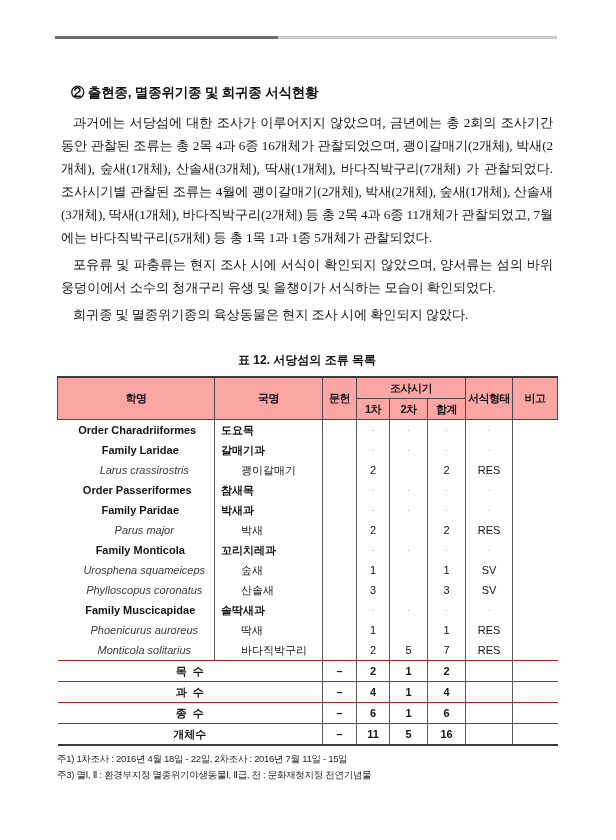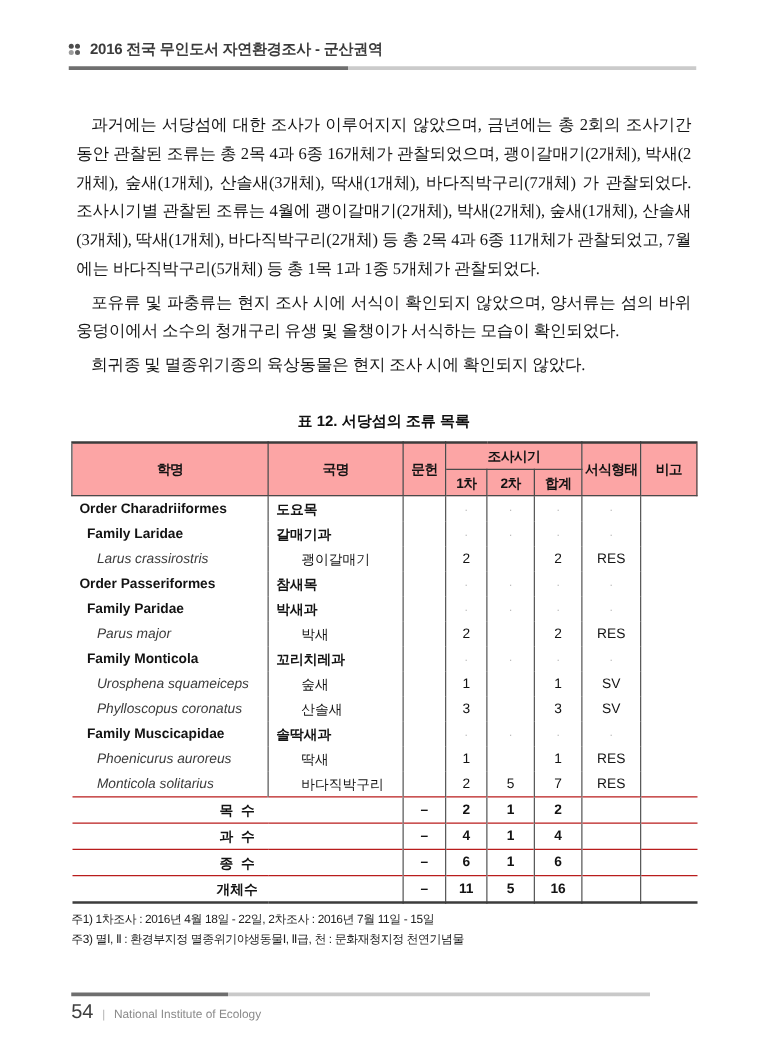--- a/index.html
+++ b/index.html
@@ -38,21 +38,21 @@
   
   .table-caption { margin:26px 0 7px 0; font-size:12px; font-weight:bold; color:#101010;text-align:center; }
   table.bird { border-collapse:collapse; table-layout:fixed; width:500px;
     font-size:11px; color:#131313;
     border-top:2px solid #3c3c3c; border-bottom:2px solid #3c3c3c; }
   table.bird th {
     background:#fca5a5; border:1px solid #4a4a4a; border-top:none;
     font-weight:bold; font-size:11px; height:20px; padding:0 1px; letter-spacing:-0.5px; }
   table.bird tbody td { height:20px; padding:0 3px; border-left:1px solid #5a5a5a; }
   table.bird tbody tr td:first-child { border-left:none; }
-  .sci { text-align:left;margin-left:32px; }
+  .sci { text-align:center;margin-left:32px; }
   .kor { text-align:left; }
   tr.order td.sci { padding-left:6px; font-weight:bold; }
   tr.family td.sci { padding-left:12px; font-weight:bold; }
   tr.species td.sci { padding-left:20px; font-style:italic; color:#3a3a3a; }
   tr.order td.kor, tr.family td.kor { padding-left:6px; font-weight:bold; }
   tr.species td.kor { padding-left:26px; }
   .num { text-align:center; }
   td.dot { color:#999; font-size:8px; }
   tr.summary td { border-top:1px solid #b91c1c; height:19px; font-weight:bold; }
   td.summary-label { text-align:center; white-space:pre; }
@@ -69,33 +69,25 @@
   .page-number { font-size:16px; color:#3f3f3f; }
   .footer-sep { font-size:9px; color:#b0b0b0; }
   .org-name { font-size:9.5px; color:#8a8a8a; }
 </style>
 </head>
 <body>
 
 <div class="page">
 
   <div class="runhead">
-    <div class="runhead-row">
-      <span class="dots-icon">
-          <i></i>
-          <i></i>
-          <i></i>
-          <i></i>
-        </span>
-      <span class="runhead-title">2016 전국 무인도서 자연환경조사 - 군산권역</span>
-    </div>
     <div class="runhead-line"></div>
   </div>
 
   <div class="main">
+    <p class="section-title">② 출현종, 멸종위기종 및 희귀종 서식현황</p>
 
     <p class="para">과거에는 서당섬에 대한 조사가 이루어지지 않았으며, 금년에는 총 2회의 조사기간 동안 관찰된 조류는 총 2목 4과 6종 16개체가 관찰되었으며, 괭이갈매기(2개체), 박새(2개체), 숲새(1개체), 산솔새(3개체), 딱새(1개체), 바다직박구리(7개체) 가 관찰되었다. 조사시기별 관찰된 조류는 4월에 괭이갈매기(2개체), 박새(2개체), 숲새(1개체), 산솔새(3개체), 딱새(1개체), 바다직박구리(2개체) 등 총 2목 4과 6종 11개체가 관찰되었고, 7월에는 바다직박구리(5개체) 등 총 1목 1과 1종 5개체가 관찰되었다.</p>
     <p class="para">포유류 및 파충류는 현지 조사 시에 서식이 확인되지 않았으며, 양서류는 섬의 바위 웅덩이에서 소수의 청개구리 유생 및 올챙이가 서식하는 모습이 확인되었다.</p>
     <p class="para">희귀종 및 멸종위기종의 육상동물은 현지 조사 시에 확인되지 않았다.</p>
 
     <p class="table-caption">표 12. 서당섬의 조류 목록</p>
 
     <table class="bird">
       <colgroup>
         <col style="width:157px">
@@ -281,22 +273,14 @@
           </tr>
         </tbody>
     </table>
 
     <div class="footnotes">
       <p>주1) 1차조사 : 2016년 4월 18일 - 22일, 2차조사 : 2016년 7월 11일 - 15일</p>
       <p>주3) 멸Ⅰ, Ⅱ : 환경부지정 멸종위기야생동물Ⅰ, Ⅱ급, 천 : 문화재청지정 천연기념물</p>
     </div>
   </div>
 
-  <div class="footer">
-    <div class="footer-line"></div>
-    <div class="footer-text">
-      <span class="page-number">54</span>
-      <span class="footer-sep">|</span>
-      <span class="org-name">National Institute of Ecology</span>
-    </div>
-  </div>
 
 </div>
 
 </body></html>

